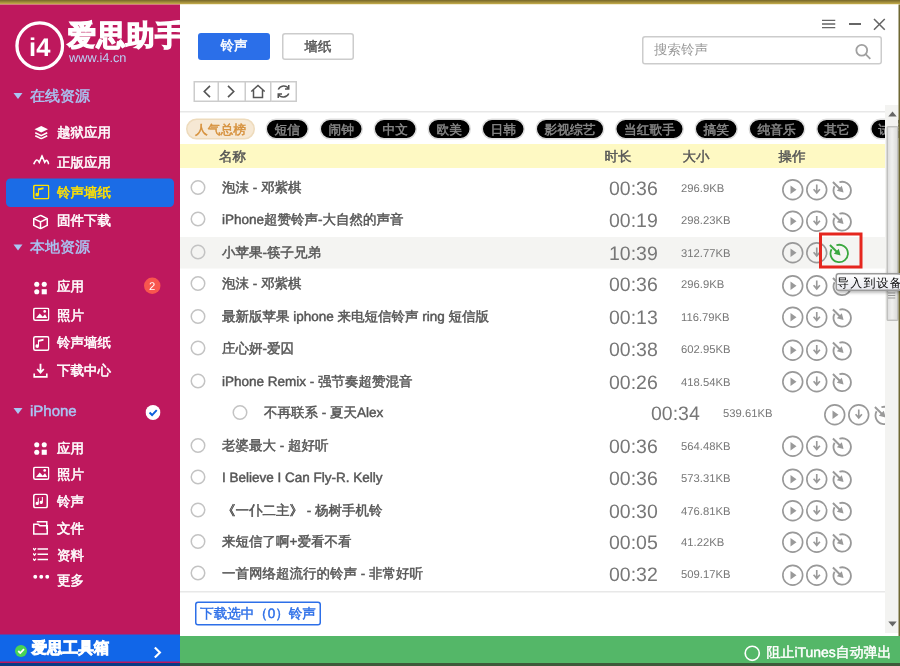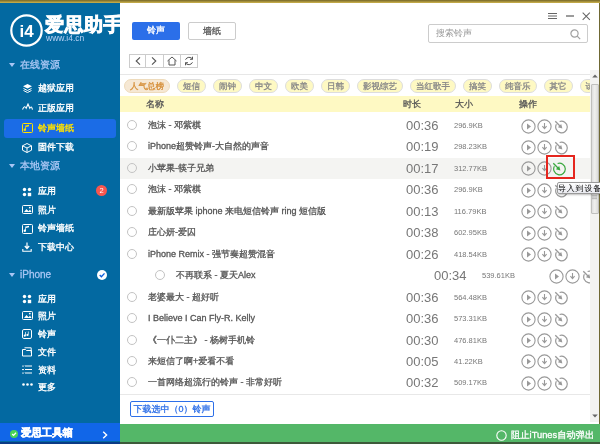--- a/index.html
+++ b/index.html
@@ -2,21 +2,21 @@
 <html><head><meta charset="utf-8">
 <style>
 *{margin:0;padding:0;box-sizing:border-box;}
 html,body{width:600px;height:444px;overflow:hidden;font-family:"Liberation Sans",sans-serif;}
 body{position:relative;background:#fff;}
 .abs{position:absolute;}
 
 #gold{left:0;top:0;width:600px;height:3px;background:linear-gradient(#756628,#cfb54e);}
 #dark{left:0;top:441.5px;width:600px;height:2.5px;background:#3d5a3a;} #dark2{left:0;top:441.5px;width:120px;height:2.5px;background:#0a3a85;}
 
-#side{left:0;top:3px;width:120px;height:439px;background:#0369a1;}
+#side{left:0;top:3px;width:120px;height:439px;background:#be185d;}
 .mh{left:9px;width:110px;height:14px;color:#a9c6f4;font-size:10px;line-height:14px;-webkit-text-stroke:0.3px currentColor;}
 .mh .tri{display:inline-block;width:0;height:0;border-left:3.5px solid transparent;border-right:3.5px solid transparent;border-top:4.5px solid #a9c6f4;margin-right:5px;vertical-align:1px;}
 .mi{left:0;width:120px;height:19px;color:#fff;font-size:9px;line-height:19px;}
 .mi svg{position:absolute;left:22px;top:4.5px;}
 .mi .t{position:absolute;left:38px;-webkit-text-stroke:0.35px currentColor;}
 .sel{background:#1b6ce6;border-radius:3px;left:4px;width:112px;color:#ffe100;}
 .sel svg{left:18px;} .sel .t{left:34px;}
 .sel .t{left:34px;}
 #badge{left:96px;top:181.5px;width:11px;height:11px;border-radius:50%;background:#f8564e;color:#fff;font-size:7.5px;text-align:center;line-height:11px;}
 #toolbox{left:0;top:423px;width:120px;height:17.5px;background:#1166e8;color:#fff;}
@@ -29,21 +29,21 @@
 
 #search{left:308px;top:21px;width:160px;height:19px;border:1px solid #ccc;border-radius:2px;color:#999;font-size:9px;line-height:17px;padding-left:7px;}
 
 #nav{left:9px;top:51px;height:15px;display:flex;}
 #nav .nb{width:17.3px;height:14px;border:1px solid #ccc;border-left:none;position:relative;}
 #nav .nb:first-child{border-left:1px solid #ccc;}
 #nav svg{position:absolute;left:50%;top:50%;transform:translate(-50%,-50%);}
 #div1{left:0;top:71px;width:470px;height:1px;background:#e7e7e7;}
 
 #chips{left:4px;top:76px;height:14px;display:flex;}
-.chip{height:14px;border:1px solid #ddd;border-radius:7px;color:#888;font-size:8.5px;line-height:12.5px;padding:0 5px;margin-right:7px;white-space:nowrap;background:#fef9c3;-webkit-text-stroke:0.3px currentColor;}
+.chip{height:14px;border:1px solid #ddd;border-radius:7px;color:#888;font-size:8.5px;line-height:12.5px;padding:0 5px;margin-right:7px;white-space:nowrap;background:#000000;-webkit-text-stroke:0.3px currentColor;}
 .chip.on{background:#f6e8d4;border-color:#eedbbc;color:#d6903b;}
 
 #thead{left:0;top:93px;width:470px;height:16px;background:#fef9c3;font-size:9px;color:#555;line-height:16px;-webkit-text-stroke:0.3px currentColor;}
 #thead span{position:absolute;}
 
 #rows{left:0;top:112px;width:470px;}
 .row{position:absolute;left:0;width:470px;height:21.45px;font-size:9px;color:#555;}
 .row .rc{position:absolute;left:6.5px;top:5px;width:10px;height:10px;border:1px solid #c3c3c3;border-radius:50%;}
 .row .nm{position:absolute;left:28px;top:0;line-height:21.45px;white-space:nowrap;-webkit-text-stroke:0.3px currentColor;}
 .row .tm{position:absolute;left:286px;top:0;line-height:21.45px;color:#777;font-size:13px;}
@@ -279,21 +279,21 @@
             <path d="M7.5 4v5M5.4 7.2L7.5 9.6L9.6 7.2" fill="none" stroke="#999" stroke-width="1.1"></path>
           </svg><svg width="15" height="15" viewBox="0 0 15 15" style="">
             <path d="M3.4 5.2A5.8 5.8 0 1 0 6.6 2.5" fill="none" stroke="#999" stroke-width="1.2"></path>
             <path d="M2.3 2.3l4.7 4.7" stroke="#999" stroke-width="1.3"></path>
             <path d="M9.4 9.4L4.9 8.2L8.2 4.9z" fill="#999"></path>
           </svg></div>
       </div>
       <div class="row" style="top: 42.9px; background: rgb(244, 244, 242);">
         <div class="rc"></div>
         <div class="nm">小苹果-筷子兄弟</div>
-        <div class="tm">00:17</div>
+        <div class="tm">10:39</div>
         <div class="sz">312.77KB</div>
         <div class="ops"><svg width="15" height="15" viewBox="0 0 15 15" style="margin-right:1px">
             <circle cx="7.5" cy="7.5" r="6.6" fill="none" stroke="#999" stroke-width="1.1"></circle>
             <path d="M6 4.6L10 7.5L6 10.4z" fill="#999"></path>
           </svg><svg width="15" height="15" viewBox="0 0 15 15" style="margin-right:1px">
             <circle cx="7.5" cy="7.5" r="6.6" fill="none" stroke="#999" stroke-width="1.1"></circle>
             <path d="M7.5 4v5M5.4 7.2L7.5 9.6L9.6 7.2" fill="none" stroke="#999" stroke-width="1.1"></path>
           </svg><svg width="15" height="15" viewBox="0 0 15 15" style="margin-left:-2px;">
             <path d="M3.4 5.2A5.8 5.8 0 1 0 6.6 2.5" fill="none" stroke="#3aa83f" stroke-width="1.2"></path>
             <path d="M2.3 2.3l4.7 4.7" stroke="#3aa83f" stroke-width="1.3"></path>

